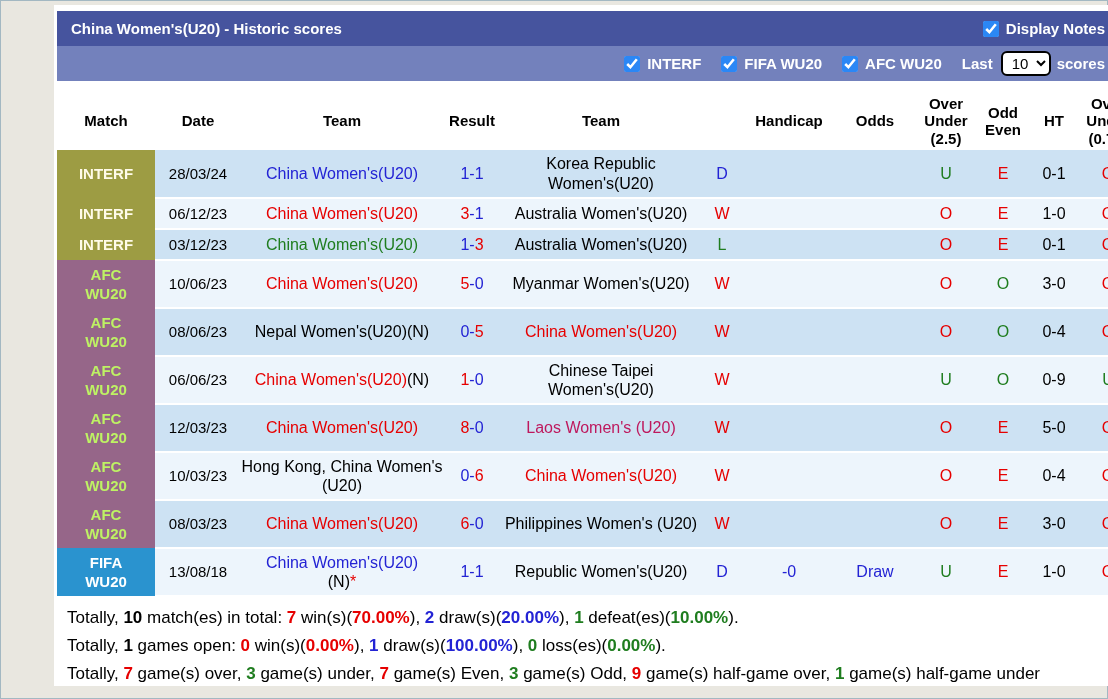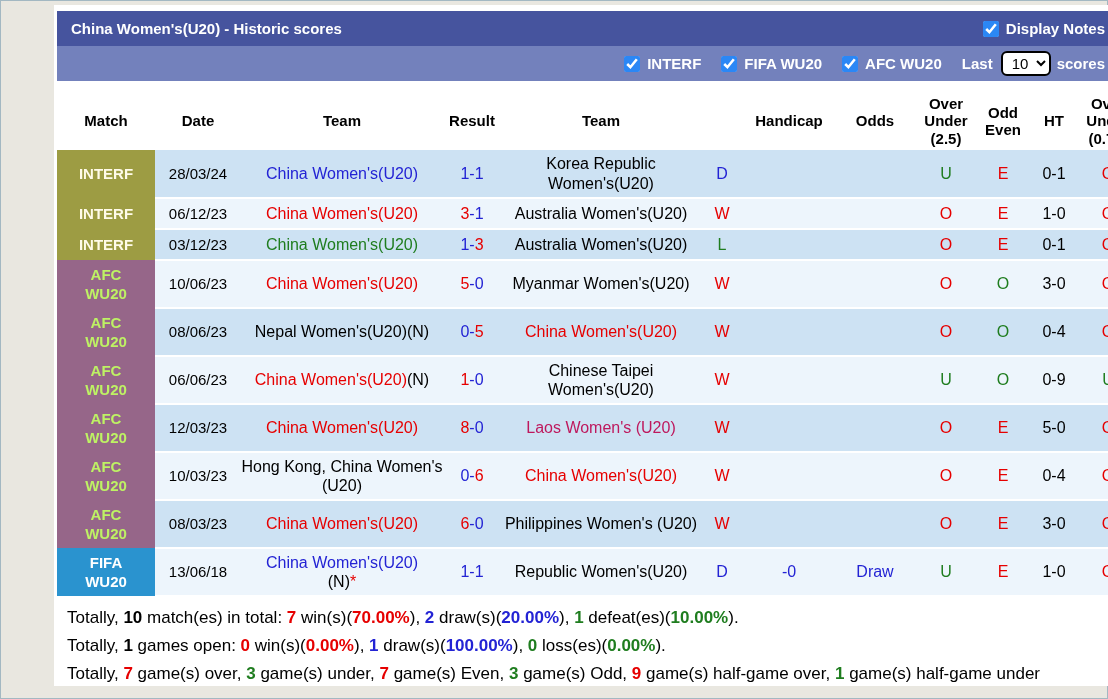--- a/index.html
+++ b/index.html
@@ -233,21 +233,21 @@
             <td style="color: rgb(35, 35, 212);"></td>
             <td style="color: rgb(35, 35, 212);"></td>
             <td style="color: rgb(230, 0, 0);">O</td>
             <td style="color: rgb(230, 0, 0);">E</td>
             <td style="color: rgb(0, 0, 0);">3-0</td>
             <td style="color: rgb(230, 0, 0);">O</td>
           </tr>
           <tr class="light" style="height: 48px;">
             <td class="league lg-fifa">FIFA
 WU20</td>
-            <td class="date">13/06/18</td>
+            <td class="date">13/08/18</td>
             <td><span style="color: rgb(35, 35, 212);">China Women's(U20)</span><br><span style="color: rgb(0, 0, 0);">(N)</span><span style="color: rgb(230, 0, 0);">*</span></td>
             <td><span style="color: rgb(35, 35, 212);">1</span><span style="color: rgb(35, 35, 212);">-</span><span style="color: rgb(35, 35, 212);">1</span></td>
             <td><span style="color: rgb(0, 0, 0);">Republic Women's(U20)</span></td>
             <td style="color: rgb(35, 35, 212);">D</td>
             <td style="color: rgb(35, 35, 212);">-0</td>
             <td style="color: rgb(35, 35, 212);">Draw</td>
             <td style="color: rgb(31, 125, 31);">U</td>
             <td style="color: rgb(230, 0, 0);">E</td>
             <td style="color: rgb(0, 0, 0);">1-0</td>
             <td style="color: rgb(230, 0, 0);">O</td>

